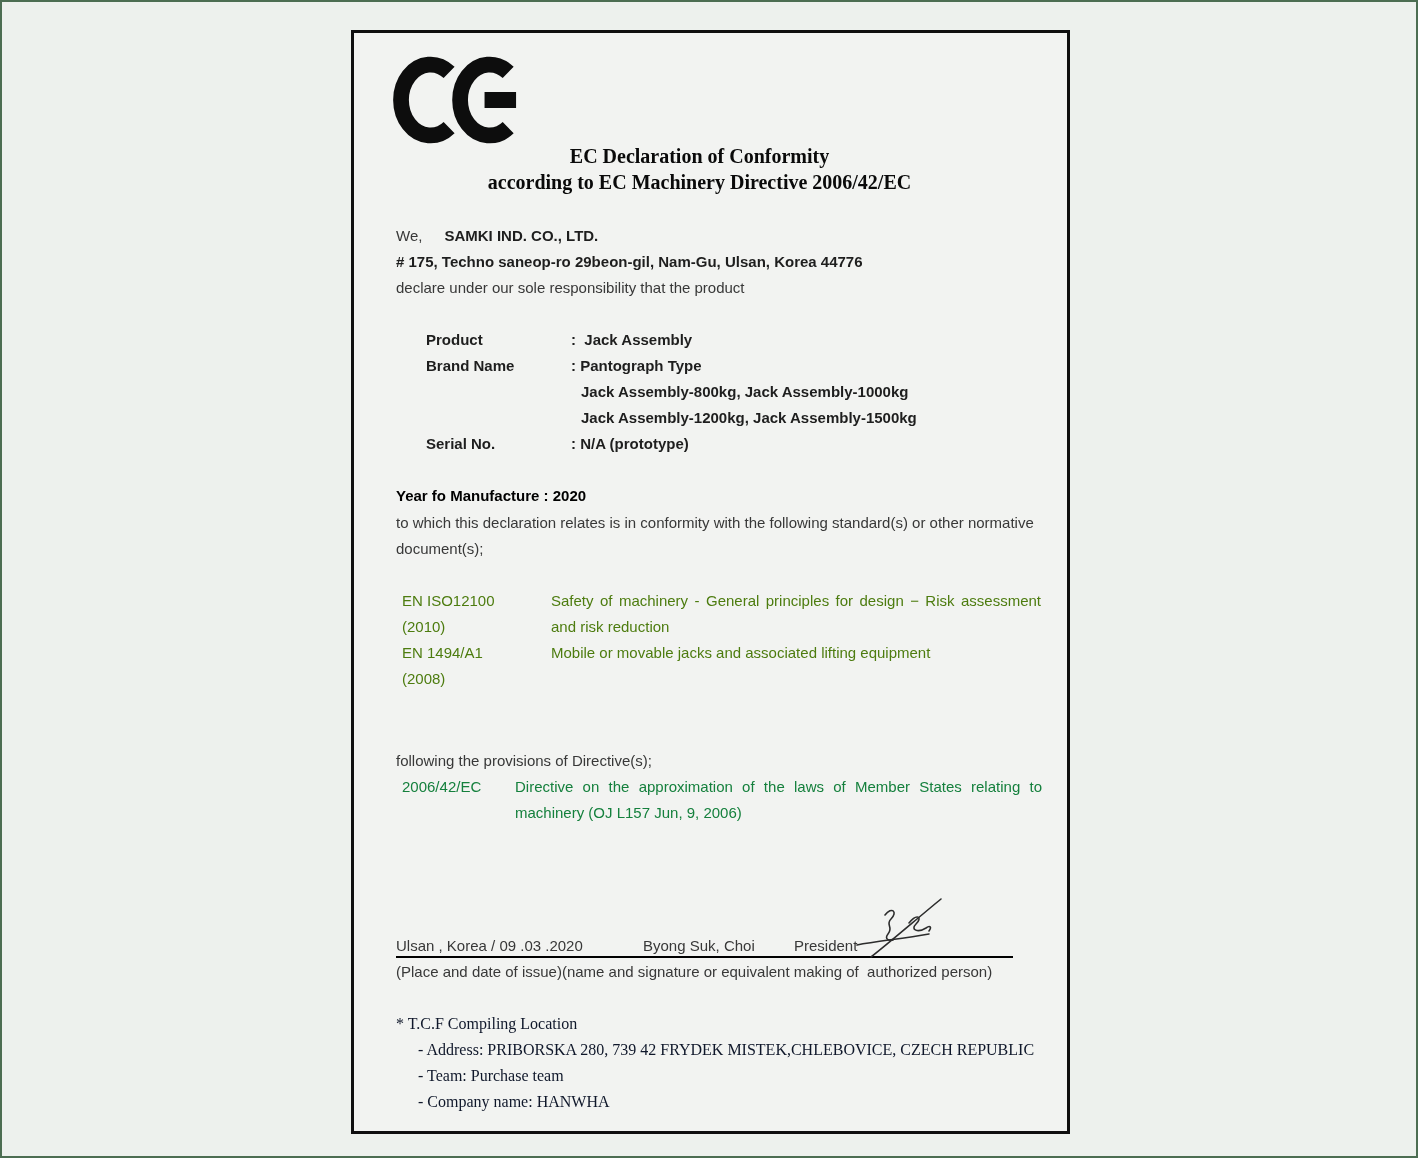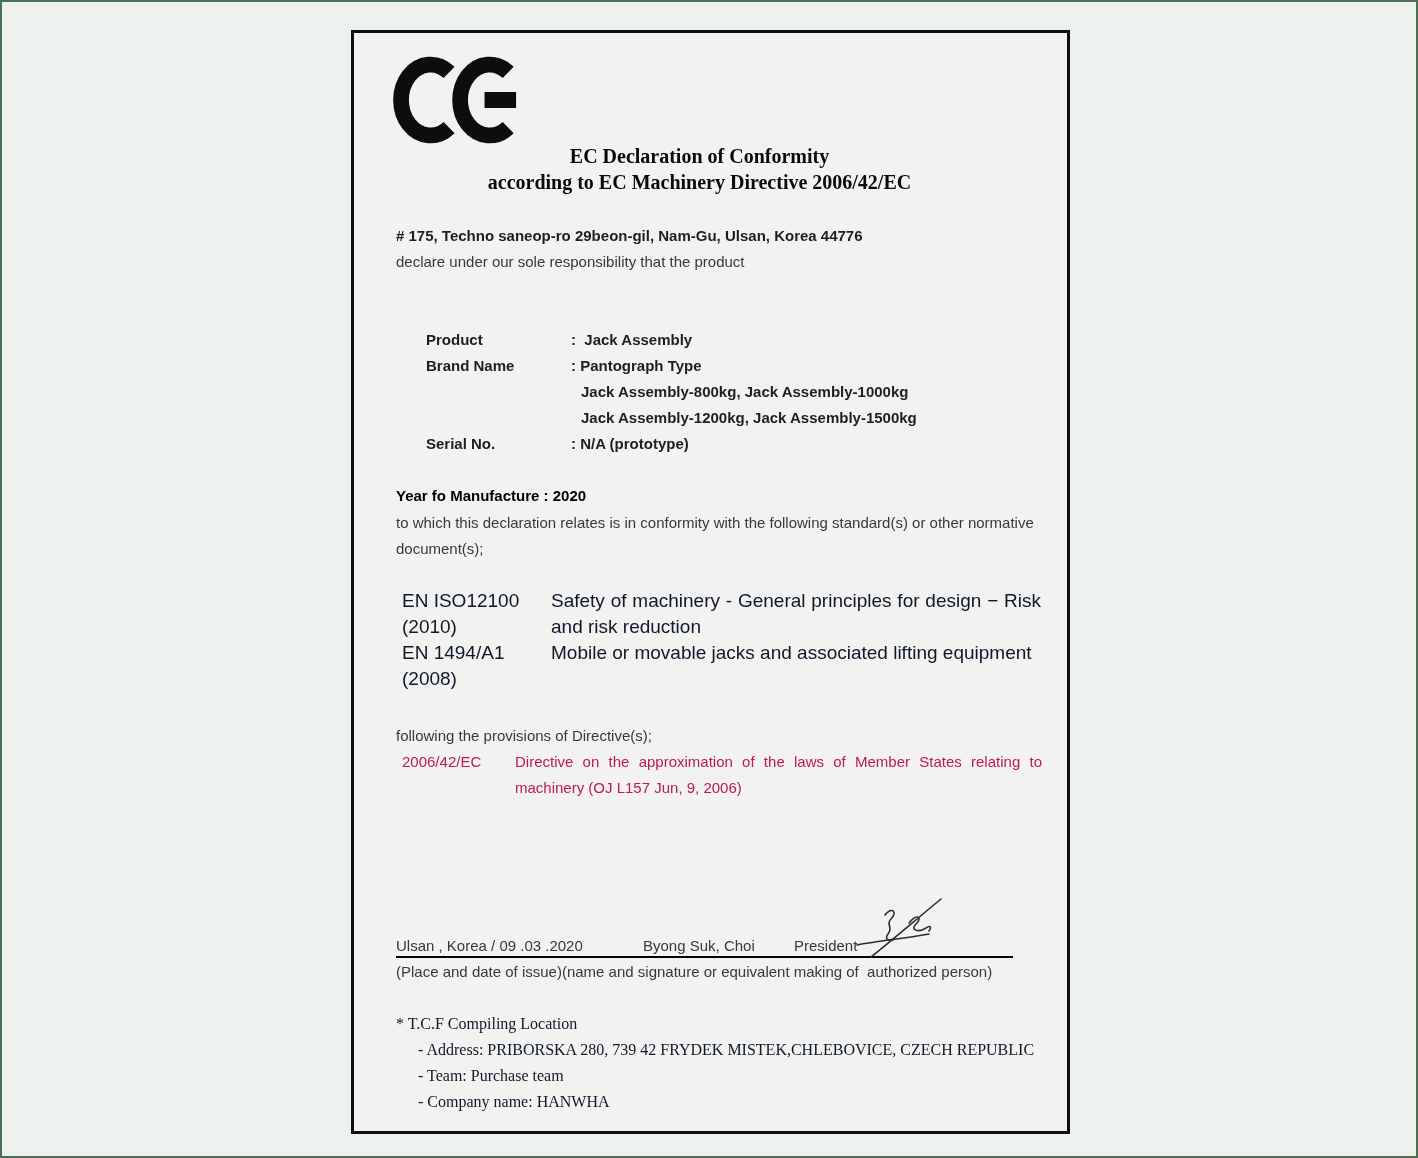--- a/index.html
+++ b/index.html
@@ -58,28 +58,28 @@
   .prod-row { position: relative; height: 26px; font-size: 15px; line-height: 26px; }
   .prod-label { position: absolute; left: 42px; font-weight: bold; color: #1e1e1e; white-space: pre; }
   .prod-value { position: absolute; left: 187px; font-weight: bold; color: #1e1e1e; white-space: pre; }
   .prod-value.cont { left: 197px; }
   .year-line { position: absolute; left: 42px; top: 450px; font-size: 15px; line-height: 26px; font-weight: bold; color: #000000; white-space: pre; }
 
   .conformity { left: 42px; top: 477px; }
 
   
   .standards { left: 0; top: 555px; width: 100%; }
-  .std-row { position: relative; height: 26px; font-size: 19px; line-height: 26px; color: #0f172a; }
+  .std-row { position: relative; height: 26px; font-size: 15px; line-height: 26px; color: #4d7c0f; }
   .std-code { position: absolute; left: 48px; white-space: pre; }
   .std-desc { position: absolute; left: 197px; width: 490px; overflow: hidden; height: 26px; }
 
   
-  .provisions { left: 0; top: 690px; width: 100%; }
+  .provisions { left: 0; top: 715px; width: 100%; }
   .prov-heading { position: relative; height: 26px; font-size: 15px; line-height: 26px; color: #383838; padding-left: 42px; }
-  .prov-row { position: relative; height: 26px; font-size: 15px; line-height: 26px; color: #be185d; }
+  .prov-row { position: relative; height: 26px; font-size: 15px; line-height: 26px; color: #15803d; }
   .prov-code { position: absolute; left: 48px; white-space: pre; }
   .prov-desc { position: absolute; left: 161px; width: 527px; overflow: hidden; height: 26px; }
 
   .jline { text-align: justify; }
   .jline::after { content: ""; display: inline-block; width: 100%; height: 0; }
 
   
   .sig-line {
     position: absolute;
     left: 42px; top: 900px;
@@ -117,20 +117,21 @@
         <path d="M 94 45 L 126 45"></path>
       </g>
     </svg>
 
     <div class="title-block">
       <div>EC Declaration of Conformity</div>
       <div>according to EC Machinery Directive 2006/42/EC</div>
     </div>
 
     <div class="abs company body-text">
+      <div><span class="t">We,</span><span class="we-gap"></span><span class="t bold">SAMKI IND. CO., LTD.</span></div>
       <div class="t bold"># 175, Techno saneop-ro 29beon-gil, Nam-Gu, Ulsan, Korea 44776</div>
       <div class="t">declare under our sole responsibility that the product</div>
     </div>
 
     <div class="abs prod">
       <div class="prod-row">
         <span class="prod-label">Product</span>
         <span class="prod-value">:  Jack Assembly</span>
       </div>
       <div class="prod-row">

